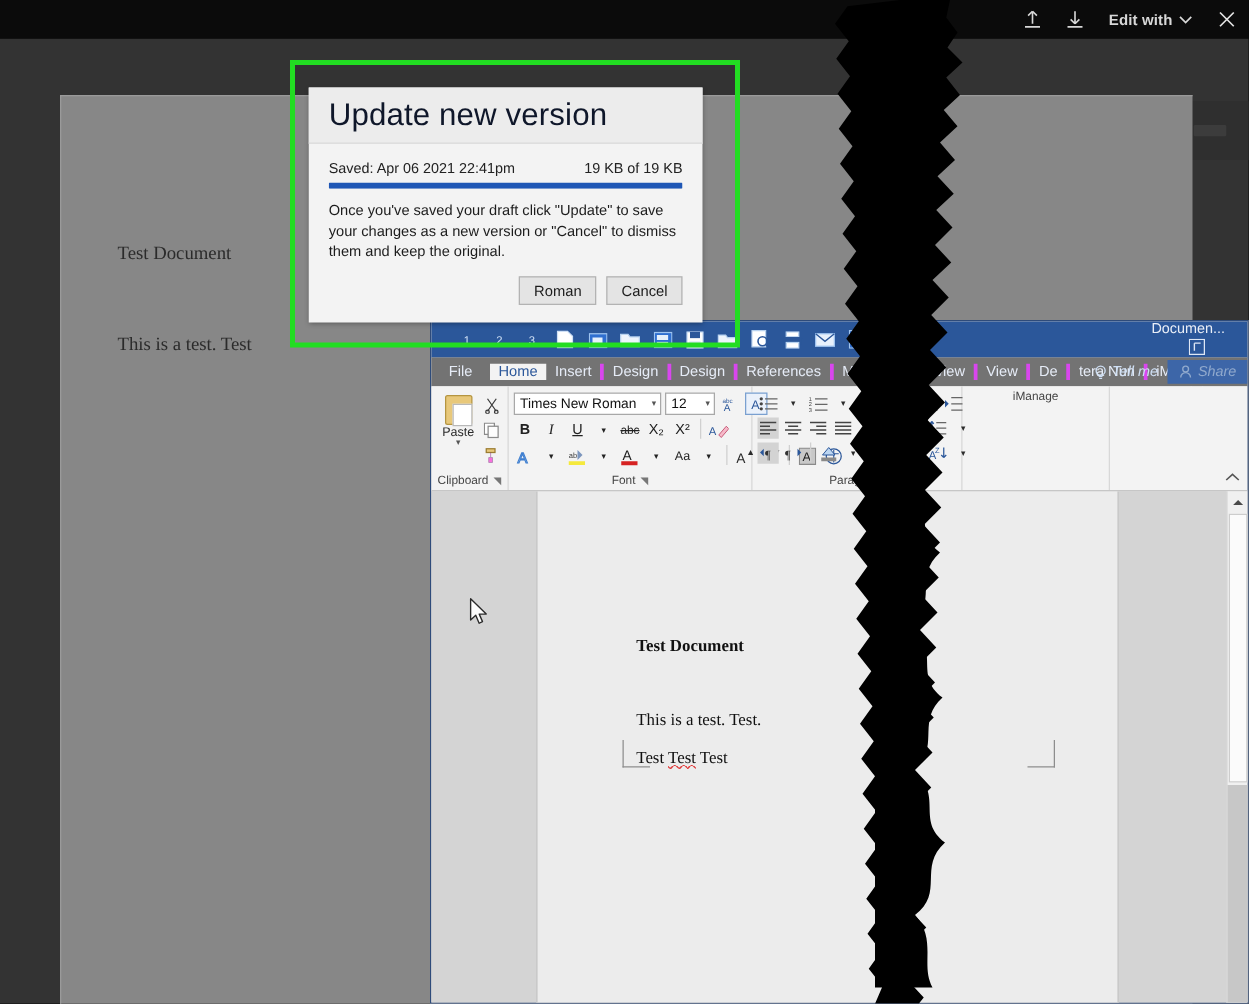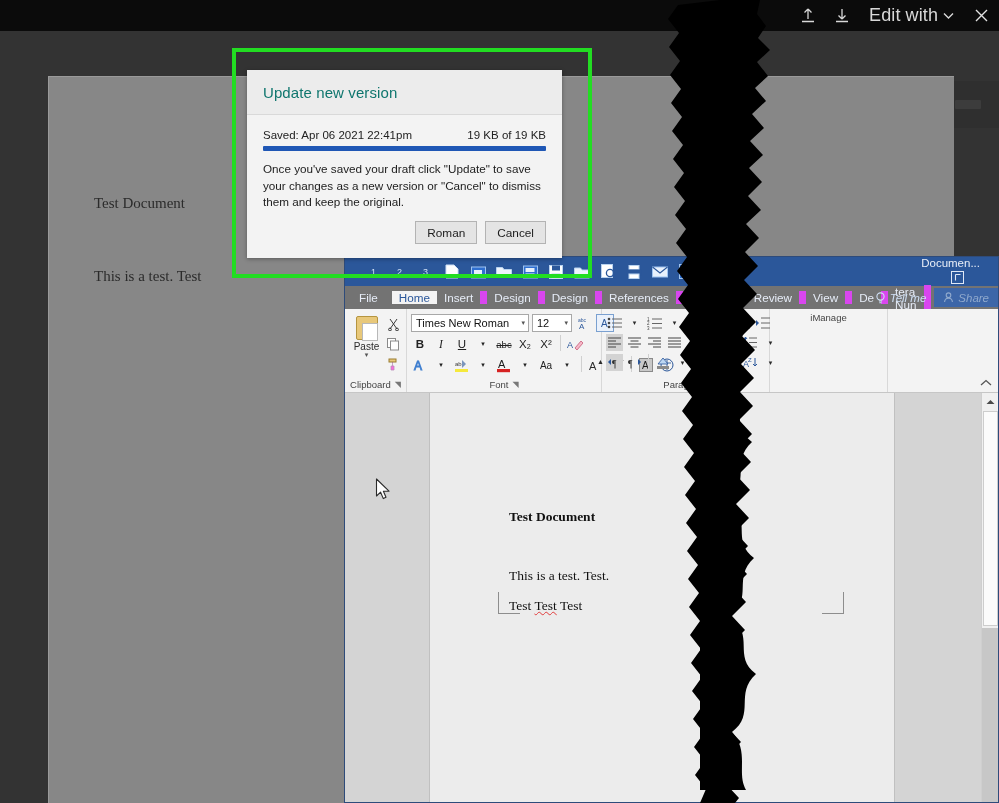--- a/index.html
+++ b/index.html
@@ -17,21 +17,21 @@
     background: #0b0b0b;
     display: flex; align-items: center; justify-content: flex-end;
   }
   .vt-btn {
     color: #d8d8d8; font-size: 12.5px;
     display: flex; align-items: center; gap: 5px;
     padding: 0 10px; height: 31px; cursor: pointer;
     user-select: none;
   }
   .vt-icon { display: block; }
-  .vt-label { font-size: 18px; letter-spacing: .1px; }
+  .vt-label { font-size: 12px; letter-spacing: .1px; font-weight: bold; }
 
   
   .viewer-body {
     position: absolute; left: 0; top: 31px; width: 999px; height: 772px;
     background: #333333;
   }
   
   .preview-sheet {
     position: absolute; left: 48px; top: 45px; width: 906px; height: 758px;
     background: #878787;
@@ -74,21 +74,21 @@
     box-shadow: 0 1px 4px rgba(0,0,0,.35);
     z-index: 45;
     display: flex; flex-direction: column;
   }
   .dlg-header {
     height: 54px; background: #ececec;
     border-bottom: 1px solid #d9d9d9;
     display: flex; align-items: center; padding: 0 16px;
   }
   .dlg-title {
-    font-size: 15px; color: #0f766e; font-weight: 400; letter-spacing: .1px;
+    font-size: 25px; color: #0f172a; font-weight: 400; letter-spacing: .1px;
   }
   .dlg-body { padding: 14px 16px 0 16px; flex: 1; }
   .dlg-meta {
     display: flex; justify-content: space-between; align-items: baseline;
     font-size: 11.5px; color: #222; margin-bottom: 5px;
   }
   .dlg-progress-track {
     height: 5px; width: 100%; background: #d6d6d6; border-radius: 1px; overflow: hidden;
   }
   .dlg-progress-fill { height: 100%; background: #1f57b5; }
@@ -135,21 +135,21 @@
     color: #eaf0f8; font-size: 13px; cursor: pointer;
   }
 
   .word-tabs {
     height: 23px; background: #737373;
     display: flex; align-items: center; position: relative;
   }
   .wtab {
     display: flex; align-items: center; padding: 0 7px;
     color: #e6ecf7; font-size: 11.7px; cursor: pointer;
-    border-right: 7px solid #d946ef;
+    border-right: 3px solid #d946ef;
   }
   .wtab.file { padding: 0 14px; border-right: none; }
   .wtab.active { background: #f3f3f3; color: #2b579a; border-right: none; }
   .tabs-right {
     position: absolute; right: 0; top: 0; height: 23px;
     display: flex; align-items: center; gap: 0; font-style: italic;
   }
   .tellme {
     display: flex; align-items: center; gap: 4px;
     color: #cfe0f5; font-size: 11.5px; padding: 0 8px; cursor: pointer;

